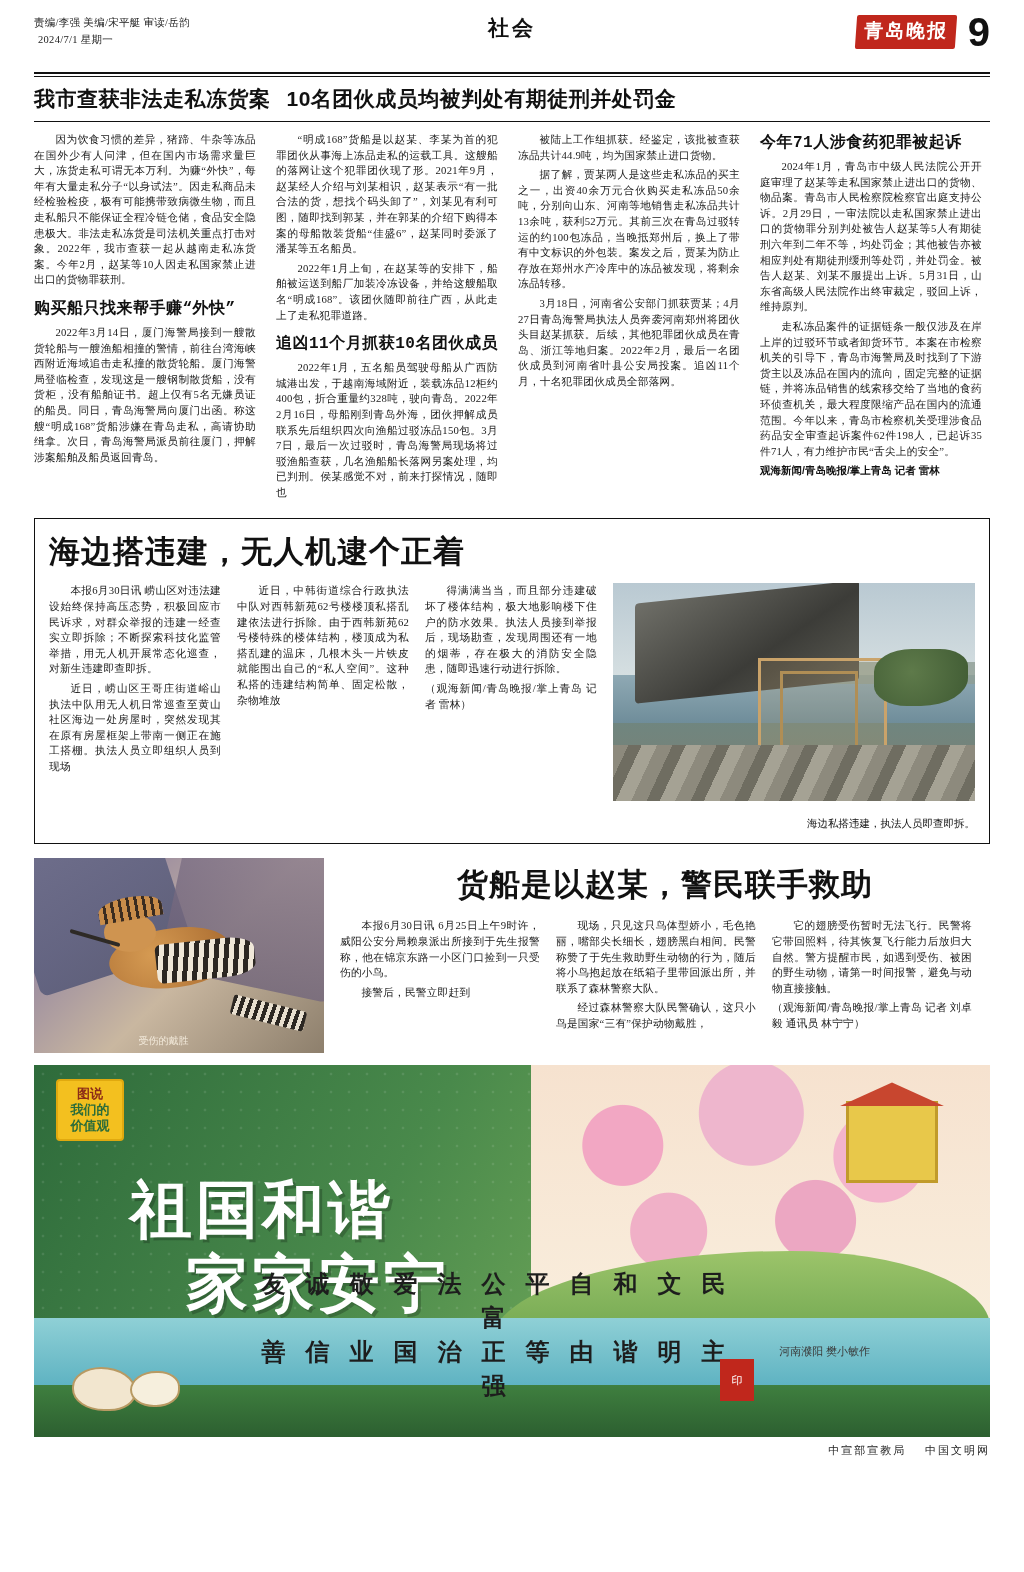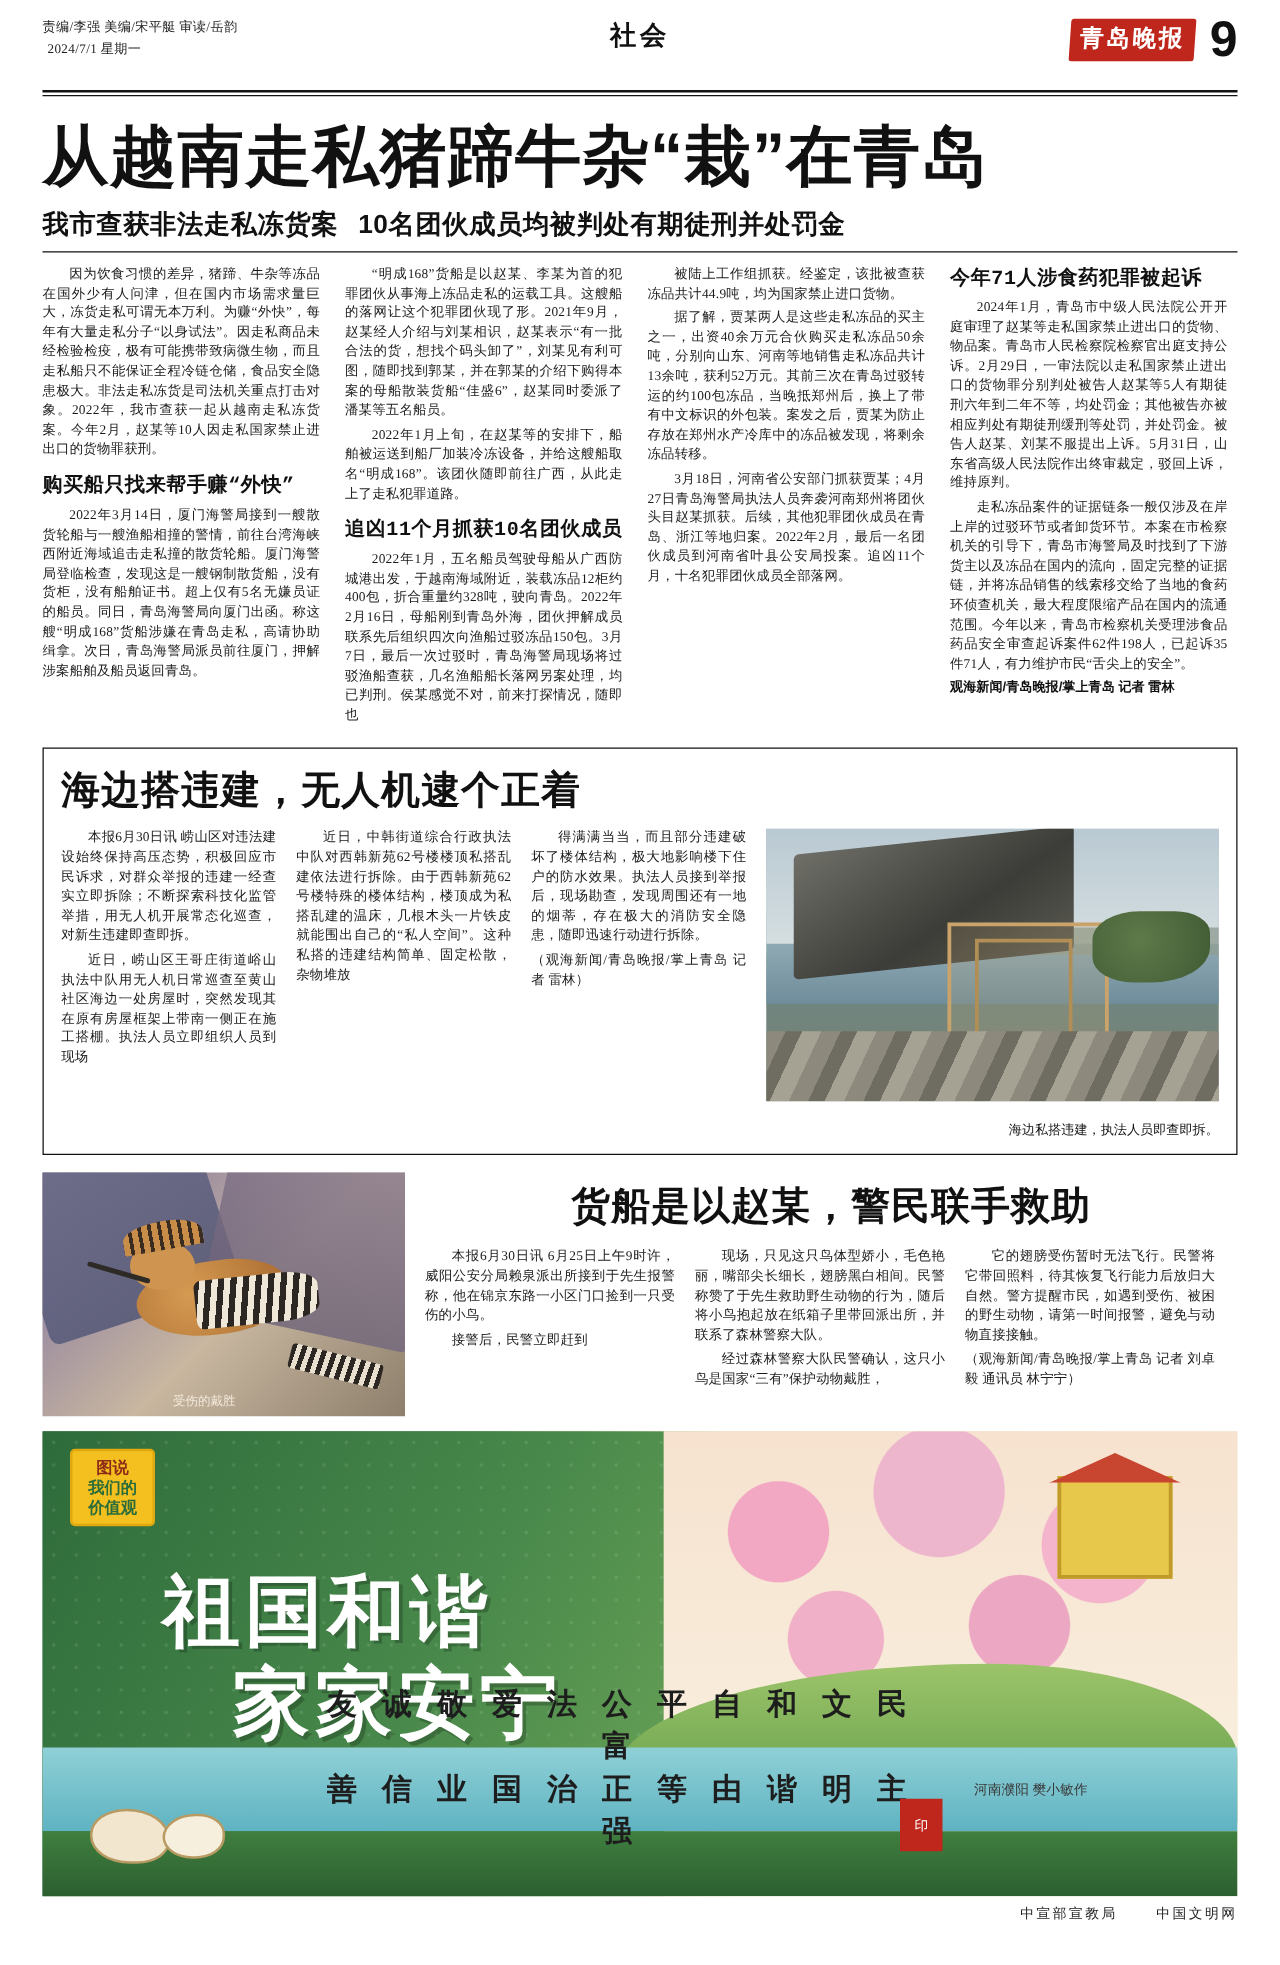--- a/index.html
+++ b/index.html
@@ -275,42 +275,41 @@
   .poster .duck2 { position:absolute; left:96px; bottom:30px; width:46px; height:32px; background:#f6efdd; border-radius:55% 45% 50% 50%; border:2px solid #b89a63; }
 
   .footer-note {
     text-align: right;
     font-size: 11px;
     letter-spacing: 2px;
     margin-top: 6px;
     color: #222;
     padding-bottom: 8px;
   }
-  .footer-note span { margin-left: 26px; }
+  .footer-note span { margin-left: 14px; }
 </style>
 </head>
 <body>
 
 <div class="page">
 
   <div class="masthead">
     <div class="credits">
       <div>责编/李强  美编/宋平艇  审读/岳韵</div>
       <div>2024/7/1 星期一</div>
     </div>
     <div class="section-title">社会</div>
     <div class="brand-wrap">
       <div class="brand">青岛晚报</div>
       <div class="page-number">9</div>
     </div>
   </div>
   <div class="rule-top"></div>
   <div class="rule-top-thin"></div>
 
-  <div class="headline">从越南走私猪蹄牛杂“栽”在青岛</div>
   <div class="subhead">
     <span>我市查获非法走私冻货案</span><span class="gap"></span><span>10名团伙成员均被判处有期徒刑并处罚金</span>
   </div>
   <div class="rule-under-head"></div>
 
   <div class="cols">
     <div class="col">
       <p class="body">因为饮食习惯的差异，猪蹄、牛杂等冻品在国外少有人问津，但在国内市场需求量巨大，冻货走私可谓无本万利。为赚“外快”，每年有大量走私分子“以身试法”。因走私商品未经检验检疫，极有可能携带致病微生物，而且走私船只不能保证全程冷链仓储，食品安全隐患极大。非法走私冻货是司法机关重点打击对象。2022年，我市查获一起从越南走私冻货案。今年2月，赵某等10人因走私国家禁止进出口的货物罪获刑。</p>
       <h3 class="subhead2">购买船只找来帮手赚“外快”</h3>
       <p class="body">2022年3月14日，厦门海警局接到一艘散货轮船与一艘渔船相撞的警情，前往台湾海峡西附近海域追击走私撞的散货轮船。厦门海警局登临检查，发现这是一艘钢制散货船，没有货柜，没有船舶证书。超上仅有5名无嫌员证的船员。同日，青岛海警局向厦门出函。称这艘“明成168”货船涉嫌在青岛走私，高请协助缉拿。次日，青岛海警局派员前往厦门，押解涉案船舶及船员返回青岛。</p>

